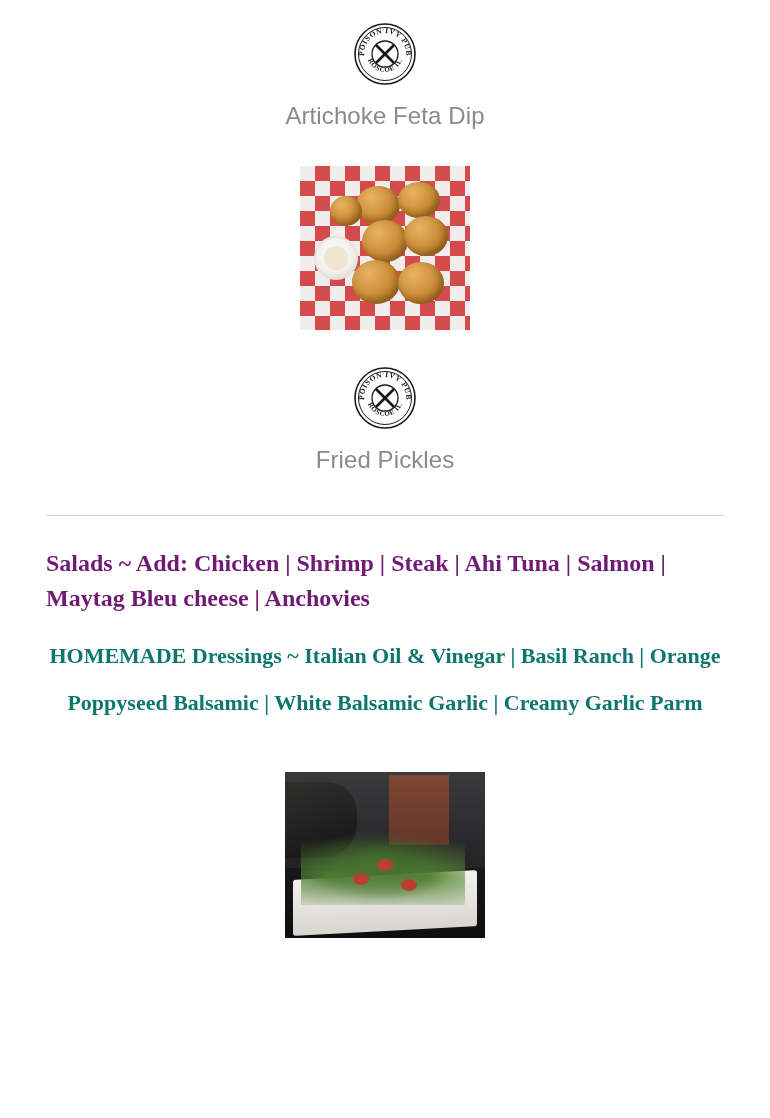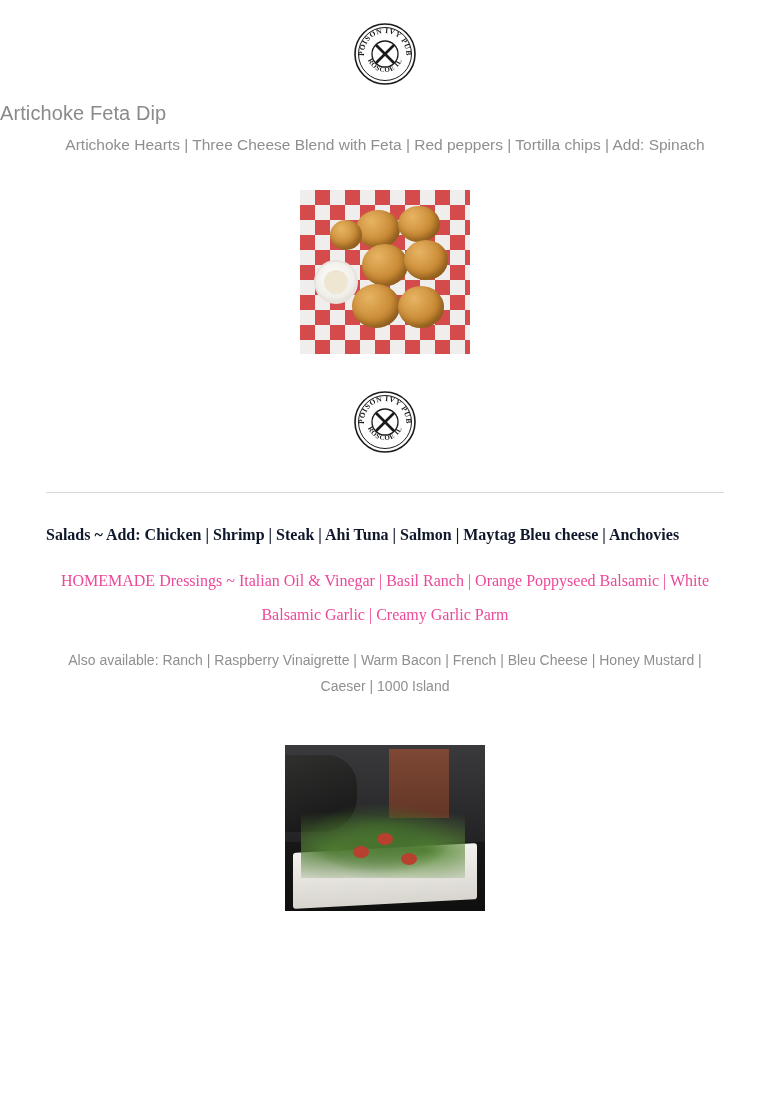--- a/index.html
+++ b/index.html
@@ -31,22 +31,22 @@
   .logo-wrap.mid { padding-top: 18px; }
   .logo {
     width: 64px;
     height: 64px;
     position: relative;
   }
   .logo svg { display: block; }
 
   
   .item-title {
-    text-align: left;
-    font-size: 20px;
+    text-align: center;
+    font-size: 24px;
     line-height: 1.35;
     font-weight: 400;
     color: #8a8a8a;
     margin: 14px 0 6px 0;
     letter-spacing: 0.1px;
   }
   .item-desc {
     text-align: center;
     font-size: 15.5px;
     line-height: 1.5;
@@ -160,32 +160,33 @@
   .divider {
     height: 1px;
     background: #d8d8d8;
     margin: 38px 46px 0 46px;
   }
 
   
   .salads-head {
     font-family: "Liberation Serif", serif;
     font-weight: bold;
-    font-size: 16px;
+    font-size: 24px;
     line-height: 1.45;
-    color: #0f172a;
+    color: #701a75;
     margin: 30px 46px 0 46px;
   }
   .salads-sub {
     font-family: "Liberation Serif", serif;
-    font-size: 16px;
+    font-size: 22px;
     line-height: 2.1;
-    color: #ec4899;
+    color: #0f766e;
     text-align: center;
     margin: 18px 46px 0 46px;
+    font-weight: bold;
   }
   .salads-note {
     font-size: 14px;
     line-height: 1.85;
     color: #8f8f8f;
     text-align: center;
     margin: 16px 46px 0 46px;
   }
 </style>
 </head>
@@ -207,21 +208,20 @@
           <textPath href="#arcTop" startOffset="50%" text-anchor="middle">POISON IVY PUB</textPath>
         </text>
         <text font-family="Liberation Serif, serif" font-size="7" font-weight="bold" fill="#1a1a1a" letter-spacing="0.6">
           <textPath href="#arcBot" startOffset="50%" text-anchor="middle">ROSCOE IL</textPath>
         </text>
       </svg>
     </div>
   </div>
 
   <h2 class="item-title">Artichoke Feta Dip</h2>
-  <p class="item-desc">Artichoke Hearts | Three Cheese Blend with Feta | Red peppers | Tortilla chips | Add: Spinach</p>
 
   <div class="photo-wrap">
     <div class="photo-mushrooms">
       <div class="checker"></div>
       <div class="basket">
         <div class="dipcup" style="left:2px; top:56px;"></div>
         <div class="mush" style="left:44px; top:6px; width:44px; height:38px;"></div>
         <div class="mush" style="left:86px; top:2px; width:42px; height:36px;"></div>
         <div class="mush" style="left:50px; top:40px; width:46px; height:42px;"></div>
         <div class="mush" style="left:92px; top:36px; width:44px; height:40px;"></div>
@@ -246,26 +246,26 @@
         <text font-family="Liberation Serif, serif" font-size="7.5" font-weight="bold" fill="#1a1a1a" letter-spacing="0.6">
           <textPath href="#arcTop2" startOffset="50%" text-anchor="middle">POISON IVY PUB</textPath>
         </text>
         <text font-family="Liberation Serif, serif" font-size="7" font-weight="bold" fill="#1a1a1a" letter-spacing="0.6">
           <textPath href="#arcBot2" startOffset="50%" text-anchor="middle">ROSCOE IL</textPath>
         </text>
       </svg>
     </div>
   </div>
 
+  <h2 class="item-title">Fried Pickles</h2>
 
   <div class="divider"></div>
 
   <div class="salads-head">Salads   ~  Add: Chicken | Shrimp | Steak | Ahi Tuna | Salmon | Maytag Bleu cheese | Anchovies</div>
   <div class="salads-sub">HOMEMADE Dressings ~ Italian Oil &amp; Vinegar | Basil Ranch | Orange Poppyseed Balsamic | White Balsamic Garlic | Creamy Garlic Parm</div>
-  <div class="salads-note">Also available: Ranch | Raspberry Vinaigrette | Warm Bacon | French | Bleu Cheese | Honey Mustard | Caeser | 1000 Island</div>
 
   <div class="photo-wrap" style="margin-top:46px;">
     <div class="photo-salad">
       <div class="salad-bg"></div>
       <div class="salad-wall"></div>
       <div class="salad-brick"></div>
       <div class="arm"></div>
       <div class="salad-plate"></div>
       <div class="greens"></div>
       <div class="tomato" style="left:34%; bottom:32%;"></div>

